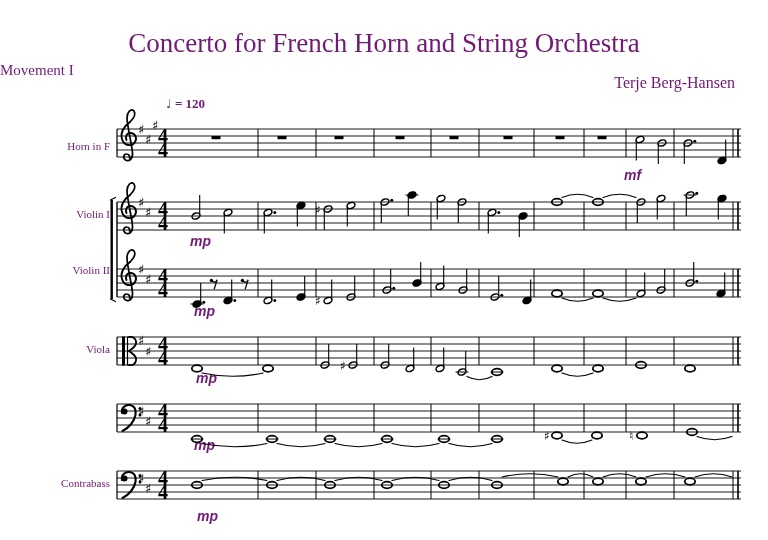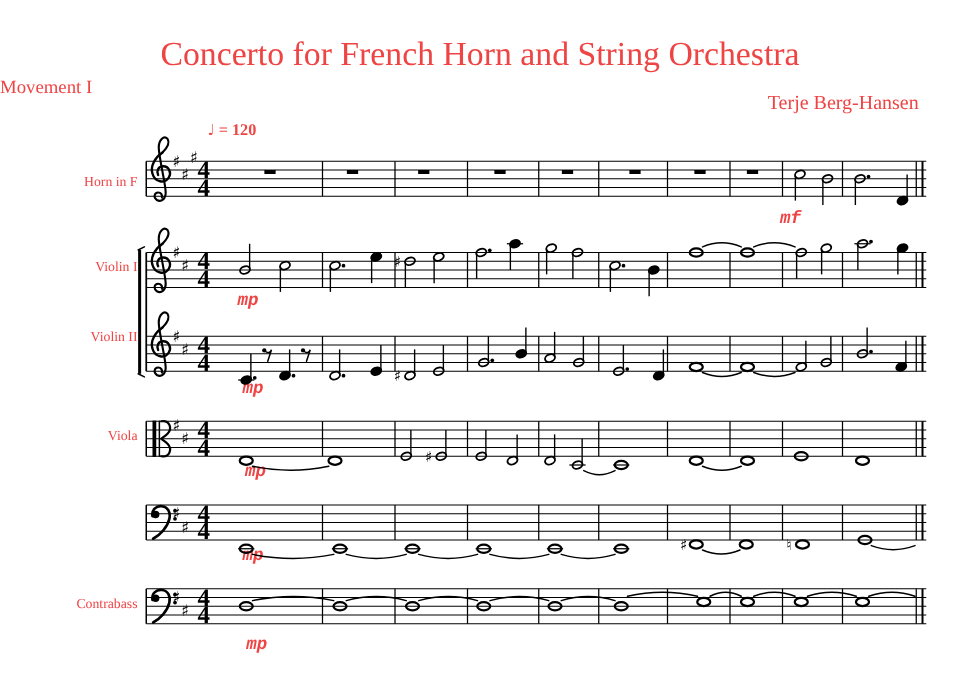--- a/index.html
+++ b/index.html
@@ -1,25 +1,25 @@
 <!DOCTYPE html>
 <html><head>
 <meta charset="utf-8">
 <style>
   html,body{margin:0;padding:0;background:#888;}
   .page{position:relative;width:768px;height:540px;background:#ffffff;overflow:hidden;
-        font-family:"Liberation Serif", serif;color:#ef4444;}
+        font-family:"Liberation Serif", serif;color:#701a75;}
   .title{position:absolute;left:0;right:0;top:28px;text-align:center;font-size:27px;}
   .subtitle{position:absolute;left:0;right:0;top:62px;text-align:left;font-size:15px;}
   .composer{position:absolute;right:33px;top:74px;font-size:16px;}
   .tempo{position:absolute;left:166px;top:96px;font-size:13px;font-weight:bold;}
   .tempo .beat{font-family:"DejaVu Sans", sans-serif;font-size:12px;}
   .ilabel{position:absolute;left:0;width:110px;text-align:right;font-size:11px;}
   .dyn{position:absolute;font-size:14px;font-weight:bold;font-style:italic;
-       font-family:Liberation Mono, monospace;}
+       font-family:Liberation Sans, sans-serif;}
   svg#notation{position:absolute;left:0;top:0;}
 </style>
 </head>
 <body>
 
 <div class="page">
   <div class="title">Concerto for French Horn and String Orchestra</div>
   <div class="subtitle">Movement I</div>
   <div class="composer">Terje Berg-Hansen</div>
 

